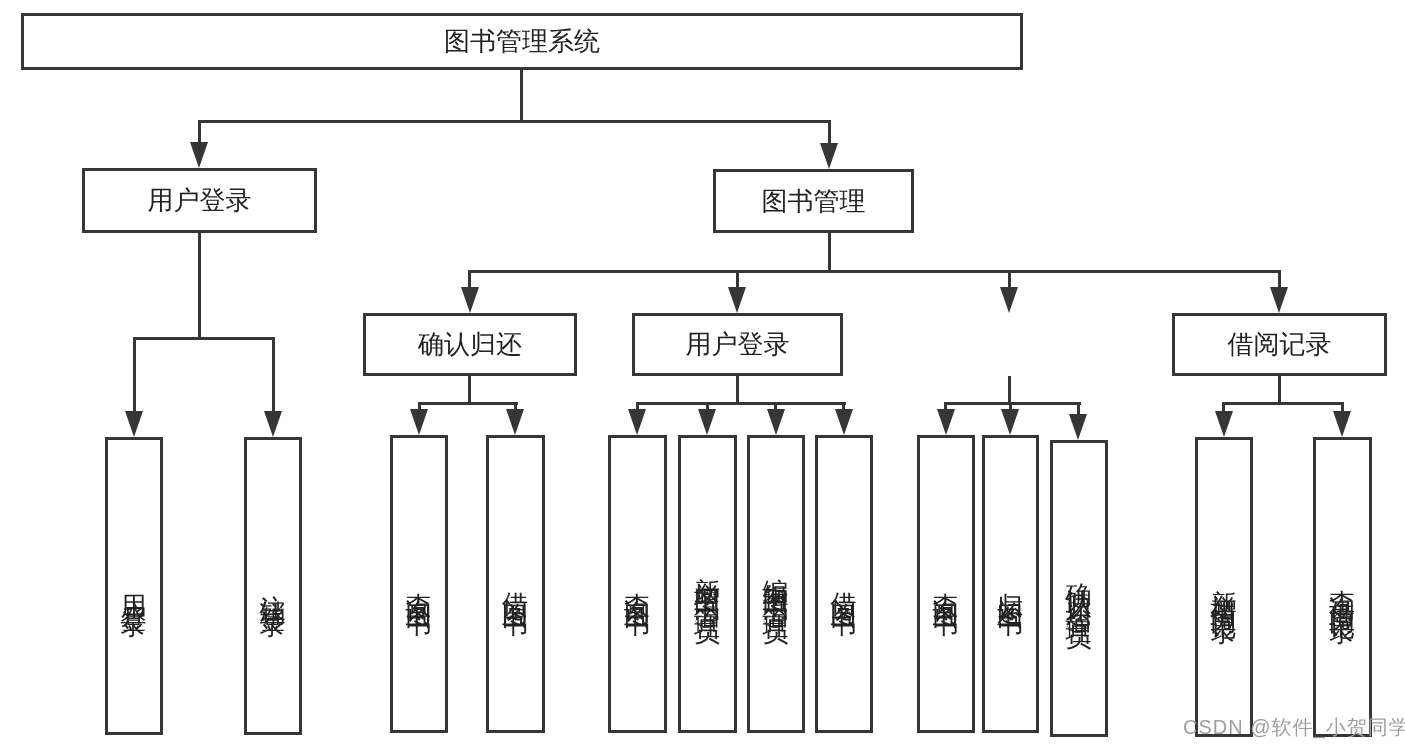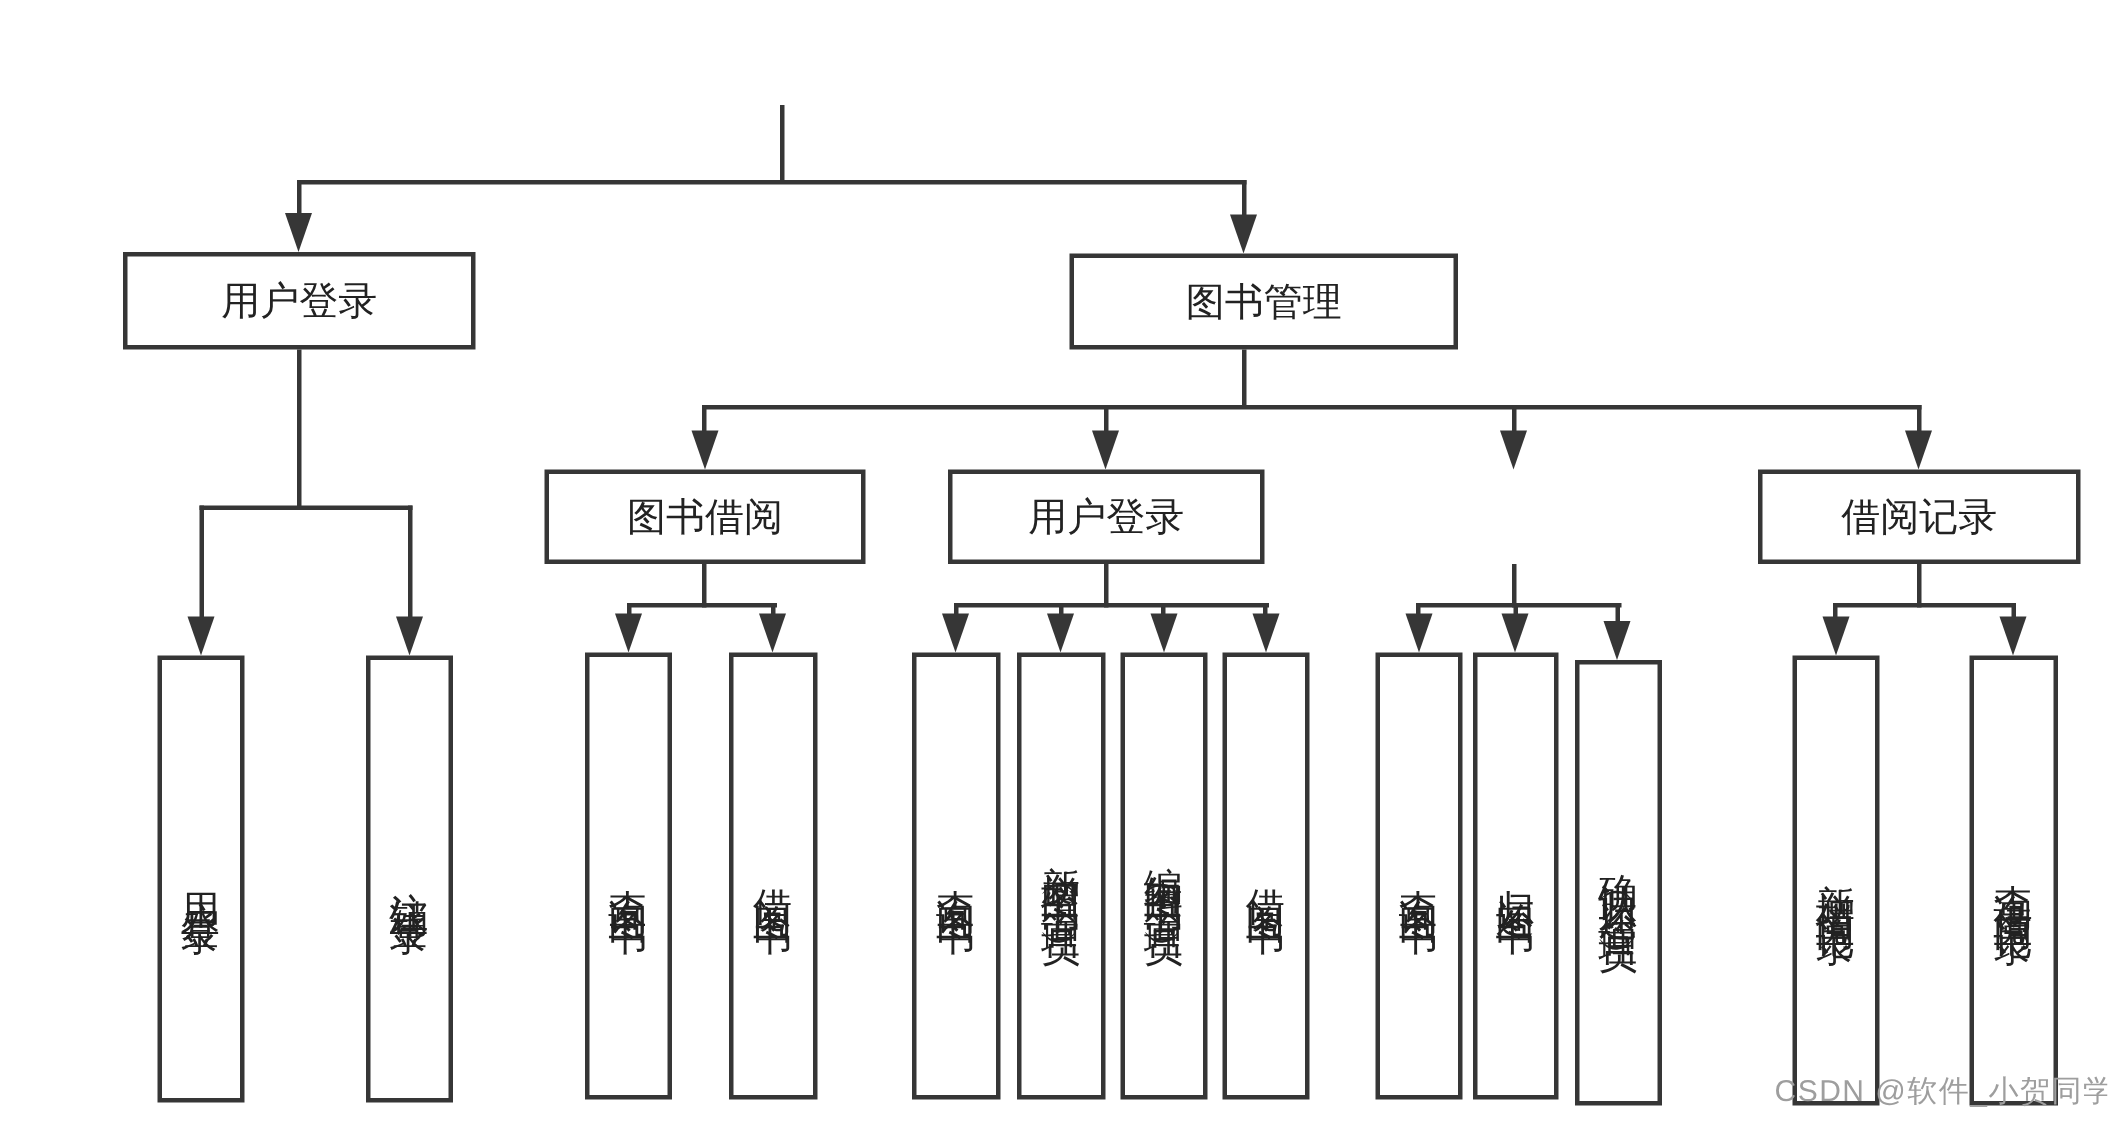--- a/index.html
+++ b/index.html
@@ -55,32 +55,35 @@
     color: var(--watermark);
     letter-spacing: 1px;
     white-space: nowrap;
   }
 </style>
 </head>
 <body>
 
 <div id="canvas">
 
+  <div class="box" style="left:21px; top:13px; width:1002px; height:57px;">
+    <span>图书管理系统</span>
+  </div>
 
   <div class="vline" style="left:520px; top:70px; width:3px; height:52px;"></div>
   <div class="hline" style="left:198px; top:120px; width:633px; height:3px;"></div>
   <div class="vline" style="left:198px; top:120px; width:3px; height:24px;"></div>
   <div class="arrow" style="left:190px; top:142px;"></div>
   <div class="vline" style="left:828px; top:120px; width:3px; height:25px;"></div>
   <div class="arrow" style="left:820px; top:143px;"></div>
 
   <div class="box" style="left:82px; top:168px; width:235px; height:65px;">
     <span>用户登录</span>
   </div>
-  <div class="box" style="left:713px; top:169px; width:259px; height:64px;">
+  <div class="box" style="left:713px; top:169px; width:201px; height:64px;">
     <span>图书管理</span>
   </div>
 
   <div class="vline" style="left:198px; top:233px; width:3px; height:107px;"></div>
   <div class="hline" style="left:133px; top:337px; width:142px; height:3px;"></div>
   <div class="vline" style="left:133px; top:337px; width:3px; height:77px;"></div>
   <div class="arrow" style="left:125px; top:411px;"></div>
   <div class="vline" style="left:272px; top:337px; width:3px; height:77px;"></div>
   <div class="arrow" style="left:264px; top:411px;"></div>
 
@@ -89,21 +92,21 @@
   <div class="vline" style="left:468px; top:270px; width:3px; height:20px;"></div>
   <div class="arrow" style="left:461px; top:287px;"></div>
   <div class="vline" style="left:736px; top:270px; width:3px; height:20px;"></div>
   <div class="arrow" style="left:728px; top:287px;"></div>
   <div class="vline" style="left:1008px; top:270px; width:3px; height:20px;"></div>
   <div class="arrow" style="left:1000px; top:287px;"></div>
   <div class="vline" style="left:1278px; top:270px; width:3px; height:20px;"></div>
   <div class="arrow" style="left:1270px; top:287px;"></div>
 
   <div class="box" style="left:363px; top:313px; width:214px; height:63px;">
-    <span>图书借阅</span>
+    <span>确认归还</span>
   </div>
   <div class="box" style="left:632px; top:313px; width:211px; height:63px;">
     <span>用户登录</span>
   </div>
   <div class="box" style="left:1172px; top:313px; width:215px; height:63px;">
     <span>借阅记录</span>
   </div>
 
   <div class="vline" style="left:468px; top:376px; width:3px; height:29px;"></div>
   <div class="hline" style="left:418px; top:402px; width:100px; height:3px;"></div>

